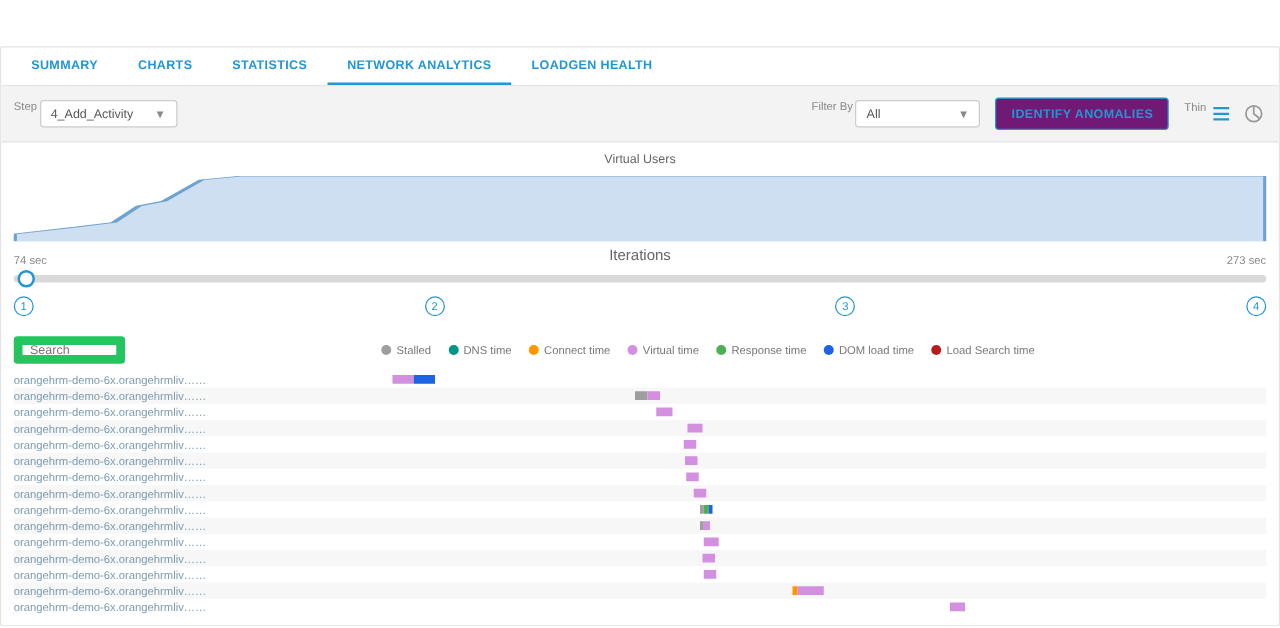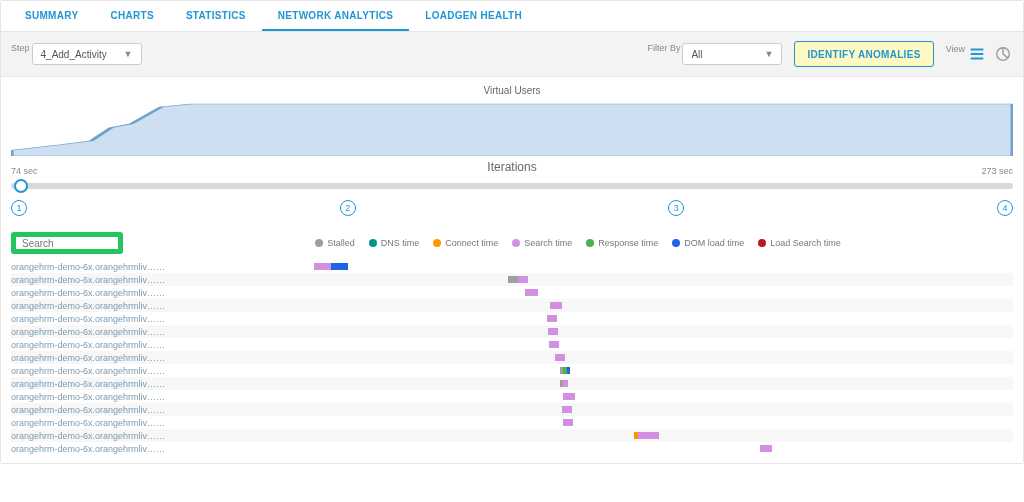--- a/index.html
+++ b/index.html
@@ -1,31 +1,31 @@
 <!DOCTYPE html>
 <html><head>
 <meta charset="utf-8">
 <style>
   * { box-sizing: border-box; margin: 0; padding: 0; font-family: Arial, Helvetica, sans-serif; }
   body { background: #fff; color: #666; font-size: 11px; width: 1024px; }
-  .container { border: 1px solid #e5e5e5; border-radius: 2px; overflow: hidden; }
+  .container { border: 1px solid #e5e5e5; border-radius: 2px; overflow: hidden; margin-top: 37px; }
 
   
   .tabs { display: flex; align-items: center; height: 30px; padding: 0 8px; }
   .tab { padding: 0 16px; height: 100%; display: flex; align-items: center; font-size: 10px; font-weight: 600; letter-spacing: 0.3px; color: #2196d2; cursor: pointer; border-bottom: 2px solid transparent; }
   .tab.active { border-bottom: 2px solid #2196d2; }
 
   
   .filter-bar { background: #f3f3f3; display: flex; align-items: center; padding: 6px 10px; gap: 12px; border-top: 1px solid #e5e5e5; border-bottom: 1px solid #e5e5e5; height: 46px; }
   .field { display: flex; flex-direction: row; gap: 2px; }
   .field label { font-size: 9px; color: #888; }
   .select { background: #fff; border: 1px solid #ccc; border-radius: 3px; height: 22px; display: flex; align-items: center; justify-content: space-between; padding: 0 8px; font-size: 10px; color: #555; }
   .select .caret { margin-left: 12px; font-size: 9px; color: #888; }
   .right-group { margin-left: auto; display: flex; align-items: center; gap: 12px; }
-  .btn-outline { border: 1px solid #2196d2; color: #2196d2; background: #fef9c3; border-radius: 3px; height: 26px; padding: 0 12px; font-size: 10px; font-weight: 600; letter-spacing: 0.3px; display: flex; align-items: center; cursor: pointer; }
+  .btn-outline { border: 1px solid #2196d2; color: #2196d2; background: #701a75; border-radius: 3px; height: 26px; padding: 0 12px; font-size: 10px; font-weight: 600; letter-spacing: 0.3px; display: flex; align-items: center; cursor: pointer; }
   .icon-btn { width: 20px; height: 20px; display: flex; align-items: center; justify-content: center; cursor: pointer; }
   .icon-btn svg { stroke: #2196d2; fill: none; }
   .icon-btn.muted svg { stroke: #999; }
 
   
   .vu-section { padding: 8px 10px 0; }
   .vu-title { text-align: center; font-size: 10px; color: #666; margin-bottom: 4px; }
   .vu-chart { position: relative; height: 56px; }
   .vu-chart svg { width: 100%; height: 100%; display: block; }
 
@@ -35,21 +35,21 @@
   .iter-title { position: absolute; left: 50%; transform: translateX(-50%); font-size: 12px; color: #666; }
   .iter-header-wrap { position: relative; height: 14px; display: flex; align-items:center; }
   .track { position: relative; height: 16px; margin-top: 4px; }
   .track-bg { position: absolute; left: 0; right: 0; top: 50%; transform: translateY(-50%); height: 6px; background: #d9d9d9; border-radius: 3px; }
   .thumb { position: absolute; top: 50%; transform: translate(-50%,-50%); width: 14px; height: 14px; background: #fff; border: 2px solid #2196d2; border-radius: 50%; left: 1%; }
   .iter-marks { display: flex; justify-content: space-between; margin-top: 6px; }
   .mark { width: 16px; height: 16px; border: 1px solid #2196d2; color: #2196d2; border-radius: 50%; display:flex; align-items:center; justify-content:center; font-size: 9px; }
 
   
   .mid-row { display: flex; align-items: center; padding: 10px 10px 6px; gap: 20px; }
-  .search-box { border: 5px solid #22c55e; border-radius: 3px; height: 22px; width: 112px; padding: 0 6px; font-size: 10px; color: #999; display:flex; align-items:center; }
+  .search-box { border: 7px solid #22c55e; border-radius: 3px; height: 22px; width: 89px; padding: 0 6px; font-size: 10px; color: #999; display:flex; align-items:center; }
   .search-box input { border:none; outline:none; width:100%; font-size:10px; color:#555; background:transparent; }
   .legend { flex: 1; display: flex; align-items: center; justify-content: center; gap: 14px; flex-wrap: wrap; }
   .lg { display: flex; align-items: center; gap: 4px; font-size: 9px; color: #777; }
   .dot { width: 8px; height: 8px; border-radius: 50%; }
 
   
   .waterfall { padding: 0 10px 8px; }
   .row { position: relative; display: flex; align-items: center; height: 13px; font-size: 9px; }
   .row:nth-child(even) { background: #f7f7f7; }
   .row-label { width: 160px; white-space: nowrap; overflow: hidden; text-overflow: ellipsis; color: #7b9bb2; padding-right: 4px; }
@@ -82,21 +82,21 @@
     <div class="right-group">
       <div class="field">
         <label>Filter By</label>
         <div class="select" style="width:100px;">
           <span>All</span>
           <span class="caret">▼</span>
         </div>
       </div>
       <button class="btn-outline">IDENTIFY ANOMALIES</button>
       <div class="field">
-        <label style="text-align:center;">View</label>
+        <label style="text-align:center;">Thin</label>
         <div style="display:flex; gap:6px; align-items:center;">
           <div class="icon-btn">
             <svg viewBox="0 0 20 20" width="18" height="18" stroke-width="2">
                 <line x1="3" y1="5" x2="17" y2="5"></line>
                 <line x1="3" y1="10" x2="17" y2="10"></line>
                 <line x1="3" y1="15" x2="17" y2="15"></line>
               </svg>
           </div>
           <div class="icon-btn muted">
             <svg viewBox="0 0 20 20" width="18" height="18" stroke-width="1.5">
@@ -150,21 +150,21 @@
         <div class="lg">
           <span class="dot" style="background: rgb(0, 150, 136);"></span>
           <span>DNS time</span>
         </div>
         <div class="lg">
           <span class="dot" style="background: rgb(255, 152, 0);"></span>
           <span>Connect time</span>
         </div>
         <div class="lg">
           <span class="dot" style="background: rgb(212, 144, 224);"></span>
-          <span>Search time</span>
+          <span>Virtual time</span>
         </div>
         <div class="lg">
           <span class="dot" style="background: rgb(76, 175, 80);"></span>
           <span>Response time</span>
         </div>
         <div class="lg">
           <span class="dot" style="background: rgb(30, 98, 230);"></span>
           <span>DOM load time</span>
         </div>
         <div class="lg">

